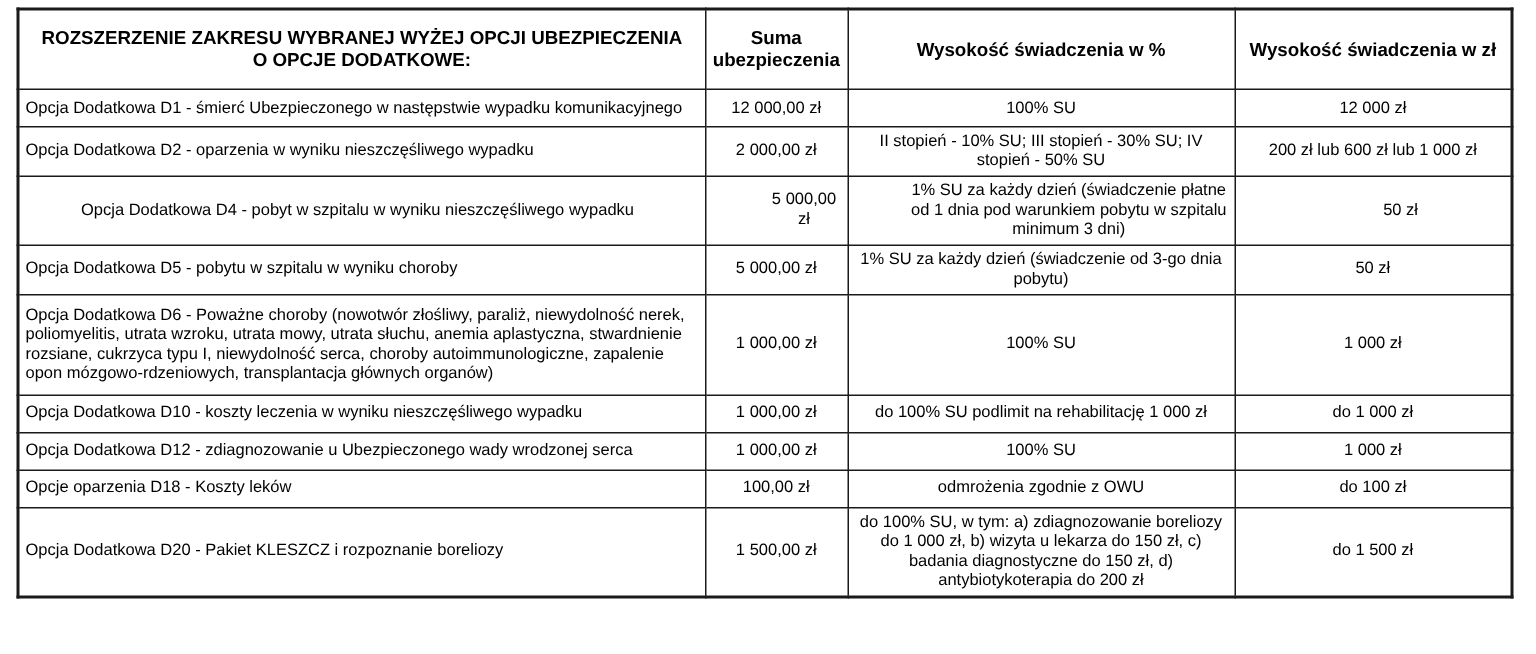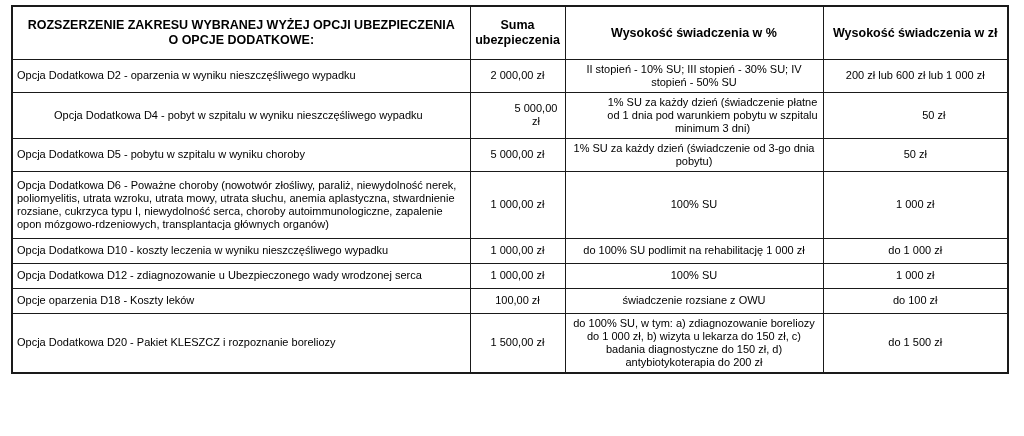--- a/index.html
+++ b/index.html
@@ -73,20 +73,26 @@
       <tr>
         <th>ROZSZERZENIE ZAKRESU WYBRANEJ WYŻEJ OPCJI UBEZPIECZENIA
 O OPCJE DODATKOWE:</th>
         <th>Suma
 ubezpieczenia</th>
         <th>Wysokość świadczenia w %</th>
         <th>Wysokość świadczenia w zł</th>
       </tr>
     </thead>
     <tbody>
+  <tr class="row-short">
+    <td class="cell-option">Opcja Dodatkowa D1 - śmierć Ubezpieczonego w następstwie wypadku komunikacyjnego</td>
+    <td class="cell-sum">12 000,00 zł</td>
+    <td class="cell-pct">100% SU</td>
+    <td class="cell-amt">12 000 zł</td>
+  </tr>
 
   <tr class="row-short">
     <td class="cell-option">Opcja Dodatkowa D2 - oparzenia w wyniku nieszczęśliwego wypadku</td>
     <td class="cell-sum">2 000,00 zł</td>
     <td class="cell-pct">II stopień - 10% SU; III stopień - 30% SU; IV stopień - 50% SU</td>
     <td class="cell-amt">200 zł lub 600 zł lub 1 000 zł</td>
   </tr>
 
 
   <tr class="row-d4">
@@ -121,21 +127,21 @@
     <td class="cell-option">Opcja Dodatkowa D12 - zdiagnozowanie u Ubezpieczonego wady wrodzonej serca</td>
     <td class="cell-sum">1 000,00 zł</td>
     <td class="cell-pct">100% SU</td>
     <td class="cell-amt">1 000 zł</td>
   </tr>
 
 
   <tr class="row-short">
     <td class="cell-option">Opcje oparzenia D18 - Koszty leków</td>
     <td class="cell-sum">100,00 zł</td>
-    <td class="cell-pct">świadczenie rozsiane z OWU</td>
+    <td class="cell-pct">odmrożenia zgodnie z OWU</td>
     <td class="cell-amt">do 100 zł</td>
   </tr>
 
   <tr class="row-tall-d20">
     <td class="cell-option">Opcja Dodatkowa D20 - Pakiet KLESZCZ i rozpoznanie boreliozy</td>
     <td class="cell-sum">1 500,00 zł</td>
     <td class="cell-pct">do 100% SU, w tym: a) zdiagnozowanie boreliozy do 1 000 zł, b) wizyta u lekarza do 150 zł, c) badania diagnostyczne do 150 zł, d) antybiotykoterapia do 200 zł</td>
     <td class="cell-amt">do 1 500 zł</td>
   </tr>
 </tbody>

